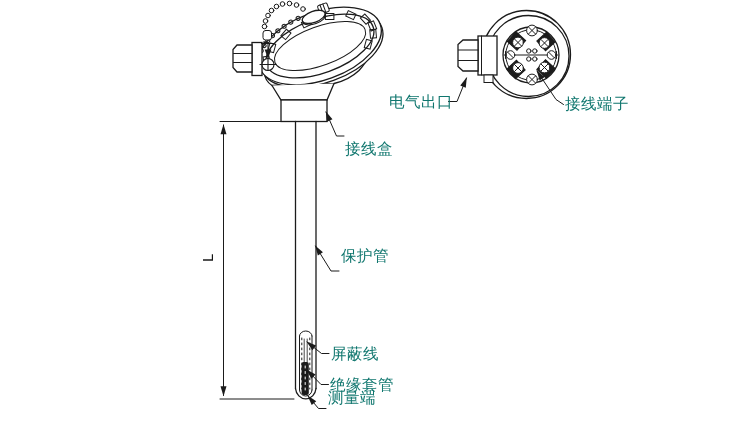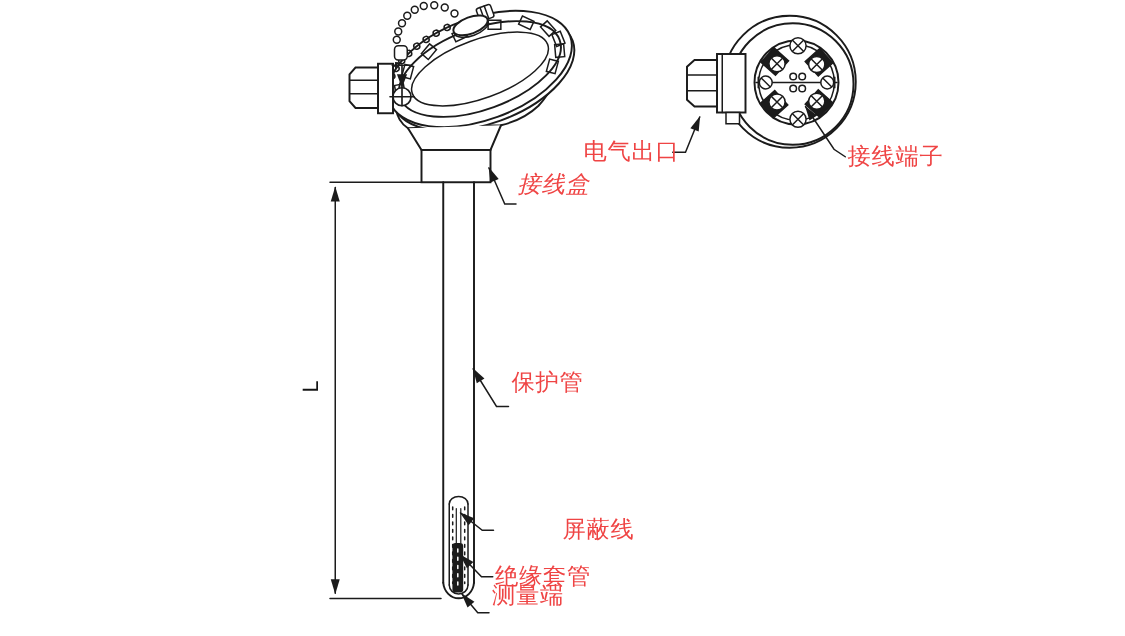--- a/index.html
+++ b/index.html
@@ -1,19 +1,19 @@
 <!DOCTYPE html>
 <html><head>
 <meta charset="utf-8">
 <style>
   html,body{margin:0;padding:0;background:#fff;}
   #canvas{position:relative;width:750px;height:424px;background:#ffffff;overflow:hidden;
           font-family:"Liberation Serif","DejaVu Serif",serif;}
   #drawing{position:absolute;left:0;top:0;}
-  .lbl{position:absolute;font-size:15.5px;color:#ef4444;white-space:nowrap;letter-spacing:.5px;line-height:16px;}
+  .lbl{position:absolute;font-size:15.5px;color:#0f766e;white-space:nowrap;letter-spacing:.5px;line-height:16px;}
   .lbl-L{position:absolute;font-family:"DejaVu Sans","Liberation Sans",sans-serif;
          font-size:14px;color:#141414;transform:rotate(-90deg);line-height:14px;}
 </style>
 </head>
 <body>
 
 <div id="canvas">
 
 <svg id="drawing" width="750" height="424" viewBox="0 0 750 424" fill="none" stroke="#1b1b1b" stroke-width="1.3" stroke-linecap="round">
 
@@ -210,22 +210,22 @@
       <rect x="484" y="75" width="9" height="7.5" fill="#fff" stroke-width="1"></rect>
     </g>
 
     <g stroke-width="1">
       <polyline points="448.5,101.5 457,101.5 466.5,78" marker-end="url(#ah)"></polyline>
       <polyline points="537,71 556,99.5 563.5,104.5" marker-start="url(#ah)"></polyline>
     </g>
   </g>
 </svg>
 
-<span class="lbl" style="left:345px;top:116px;font-style:italic;">接线盒</span>
+<span class="lbl" style="left:345px;top:141px;">接线盒</span>
 <span class="lbl" style="left:389px;top:93.5px;">电气出口</span>
 <span class="lbl" style="left:565px;top:96.5px;font-family:Liberation Mono, monospace;">接线端子</span>
 <span class="lbl" style="left:341px;top:248px;">保护管</span>
-<span class="lbl" style="left:331px;top:345.5px;margin-left:44px;">屏蔽线</span>
+<span class="lbl" style="left:331px;top:345.5px;">屏蔽线</span>
 <span class="lbl" style="left:330px;top:376.5px;">绝缘套管</span>
 <span class="lbl" style="left:328px;top:390px;">测量端</span>
 <span class="lbl-L" style="left:204px;top:251px;">L</span>
 
 </div>
 
 </body></html>

